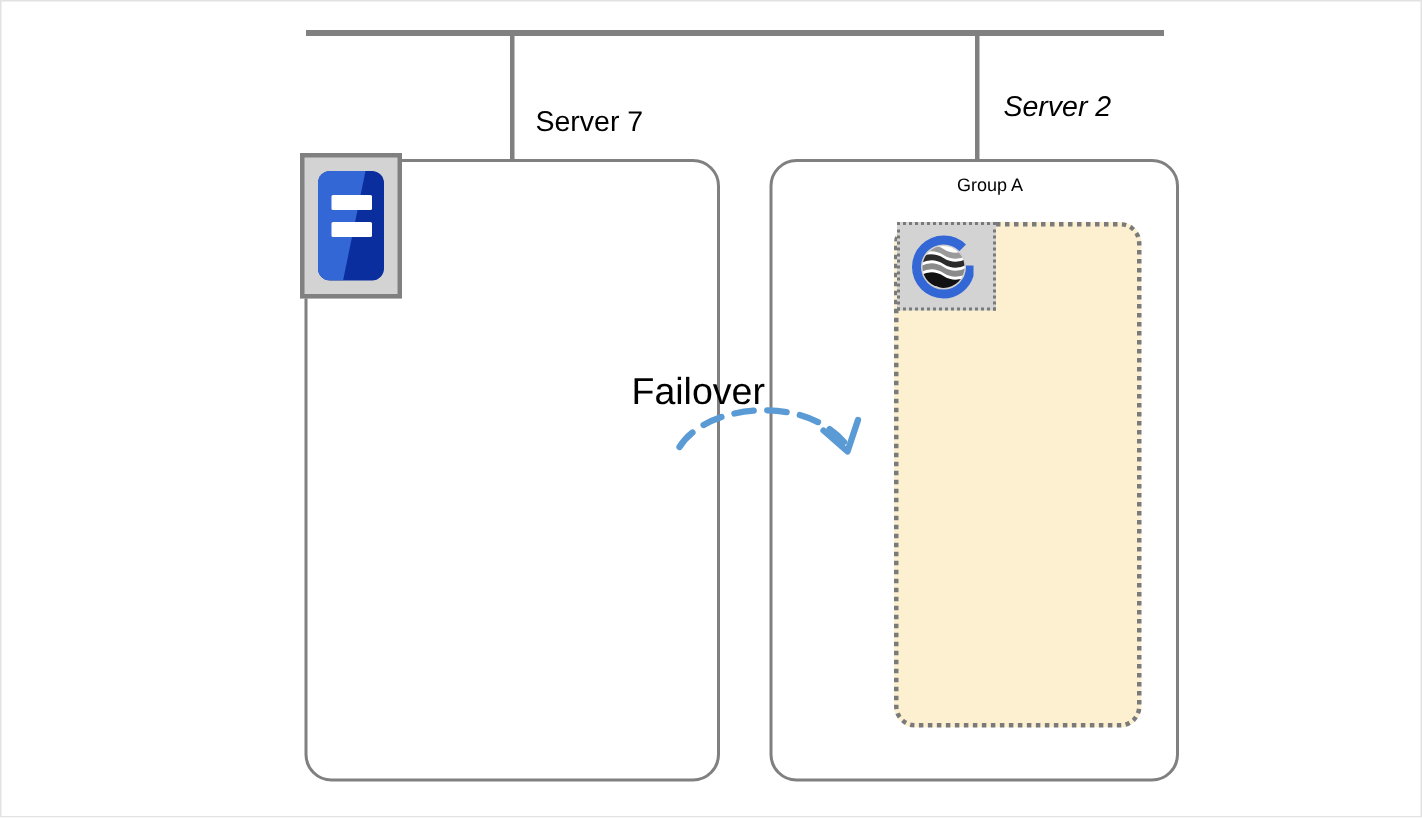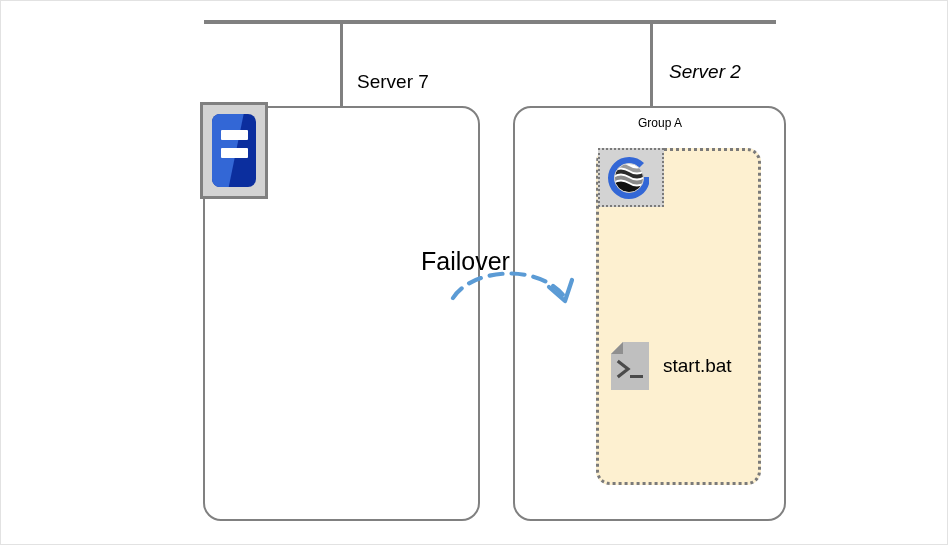--- a/index.html
+++ b/index.html
@@ -226,31 +226,20 @@
       <g clip-path="url(#globeClip)">
         <path d="M8 13 q8 -5 16 0 t16 0 v4 q-8 5 -16 0 t-16 0 Z" fill="#9a9a9a"></path>
         <path d="M8 19 q8 -5 16 0 t16 0 v4 q-8 5 -16 0 t-16 0 Z" fill="#2b2b2b"></path>
         <path d="M8 25 q8 -5 16 0 t16 0 v4 q-8 5 -16 0 t-16 0 Z" fill="#8a8a8a"></path>
         <path d="M8 31 q8 -5 16 0 t16 0 v9 q-8 5 -16 0 t-16 0 Z" fill="#111111"></path>
       </g>
       <circle cx="24" cy="25" r="14.5" fill="none" stroke="#cfcfcf" stroke-width="1"></circle>
     </svg>
   </div>
 
-  <div class="script-item">
-    <div class="doc-icon">
-      <svg width="38" height="48" viewBox="0 0 38 48" aria-hidden="true">
-        <path d="M12 0 L38 0 L38 48 L0 48 L0 12 Z" fill="#bfbfbf"></path>
-        <path d="M12 0 L12 12 L0 12 Z" fill="#8f8f8f"></path>
-        <path d="M8 20 L17 27 L8 34" fill="none" stroke="#4a4a4a" stroke-width="3.2" stroke-linecap="square" stroke-linejoin="miter"></path>
-        <rect x="19" y="33" width="13" height="3" fill="#4a4a4a"></rect>
-      </svg>
-    </div>
-    <div class="script-name">start.bat</div>
-  </div>
 
   <div class="failover-label">Failover</div>
   <div class="failover-arrow">
     <svg width="150" height="60" viewBox="0 0 150 60" aria-hidden="true">
       <path d="M12 47 C30 18, 95 12, 122 44" fill="none" stroke="#5b9bd5" stroke-width="4.2" stroke-linecap="round" stroke-dasharray="13 9"></path>
       <path d="M108 36 L124 50 L131 29" fill="none" stroke="#5b9bd5" stroke-width="4.2" stroke-linecap="round" stroke-linejoin="round"></path>
     </svg>
   </div>
 
 </div>

